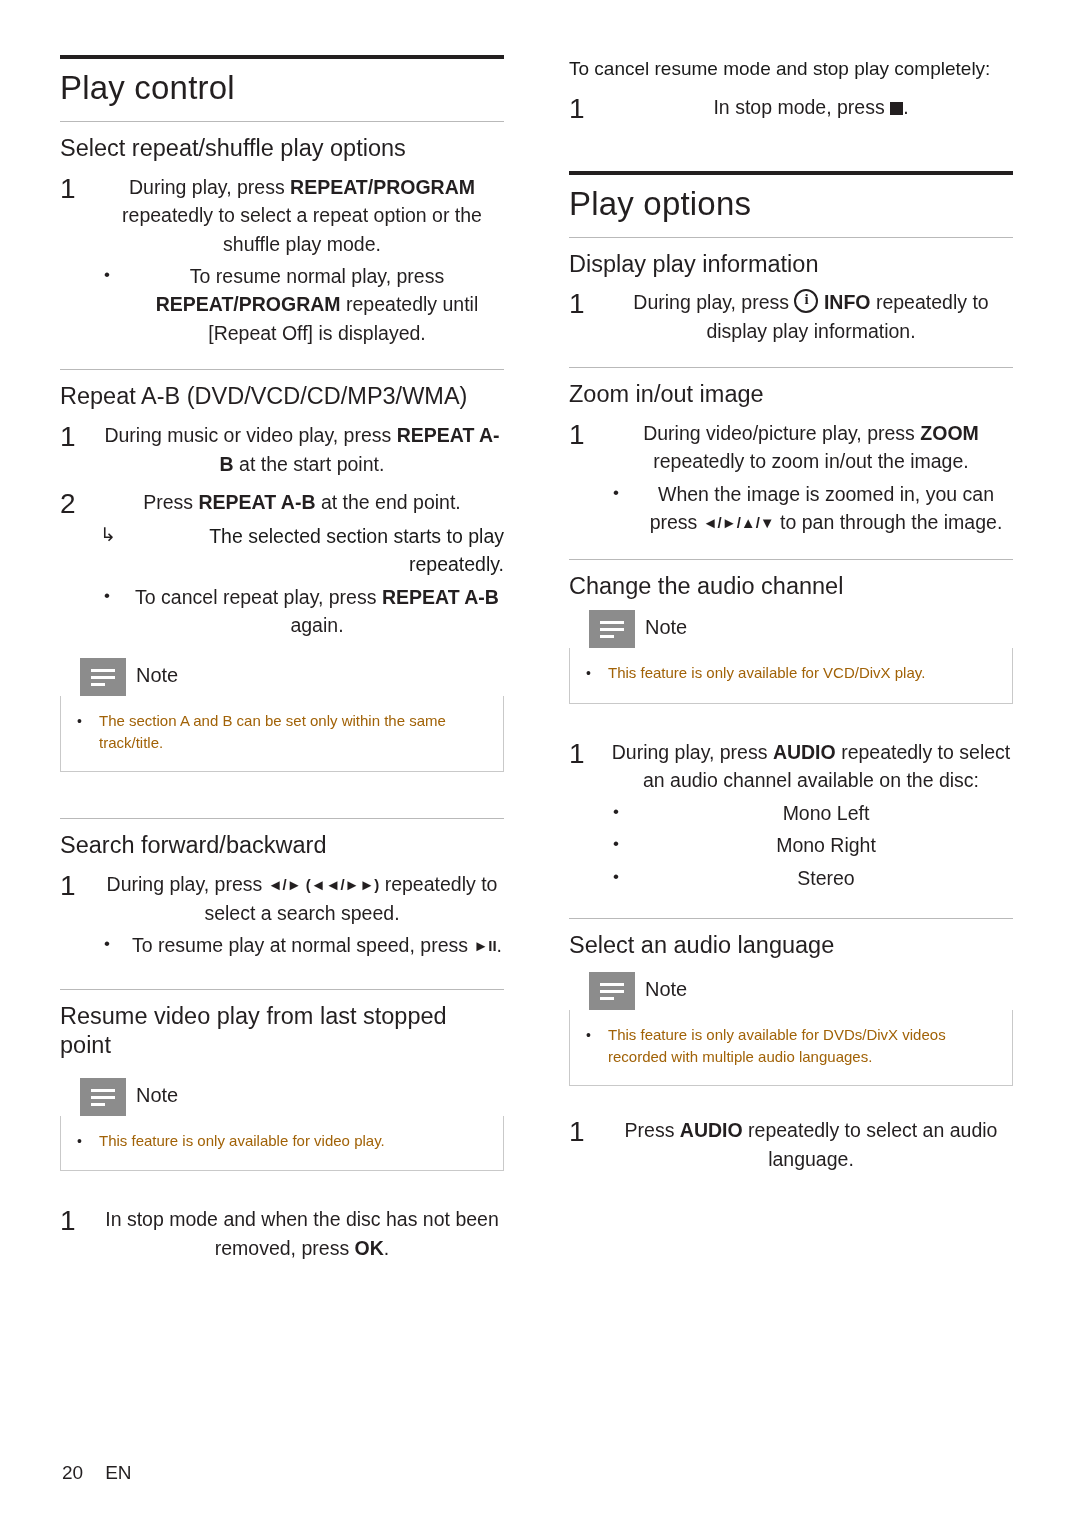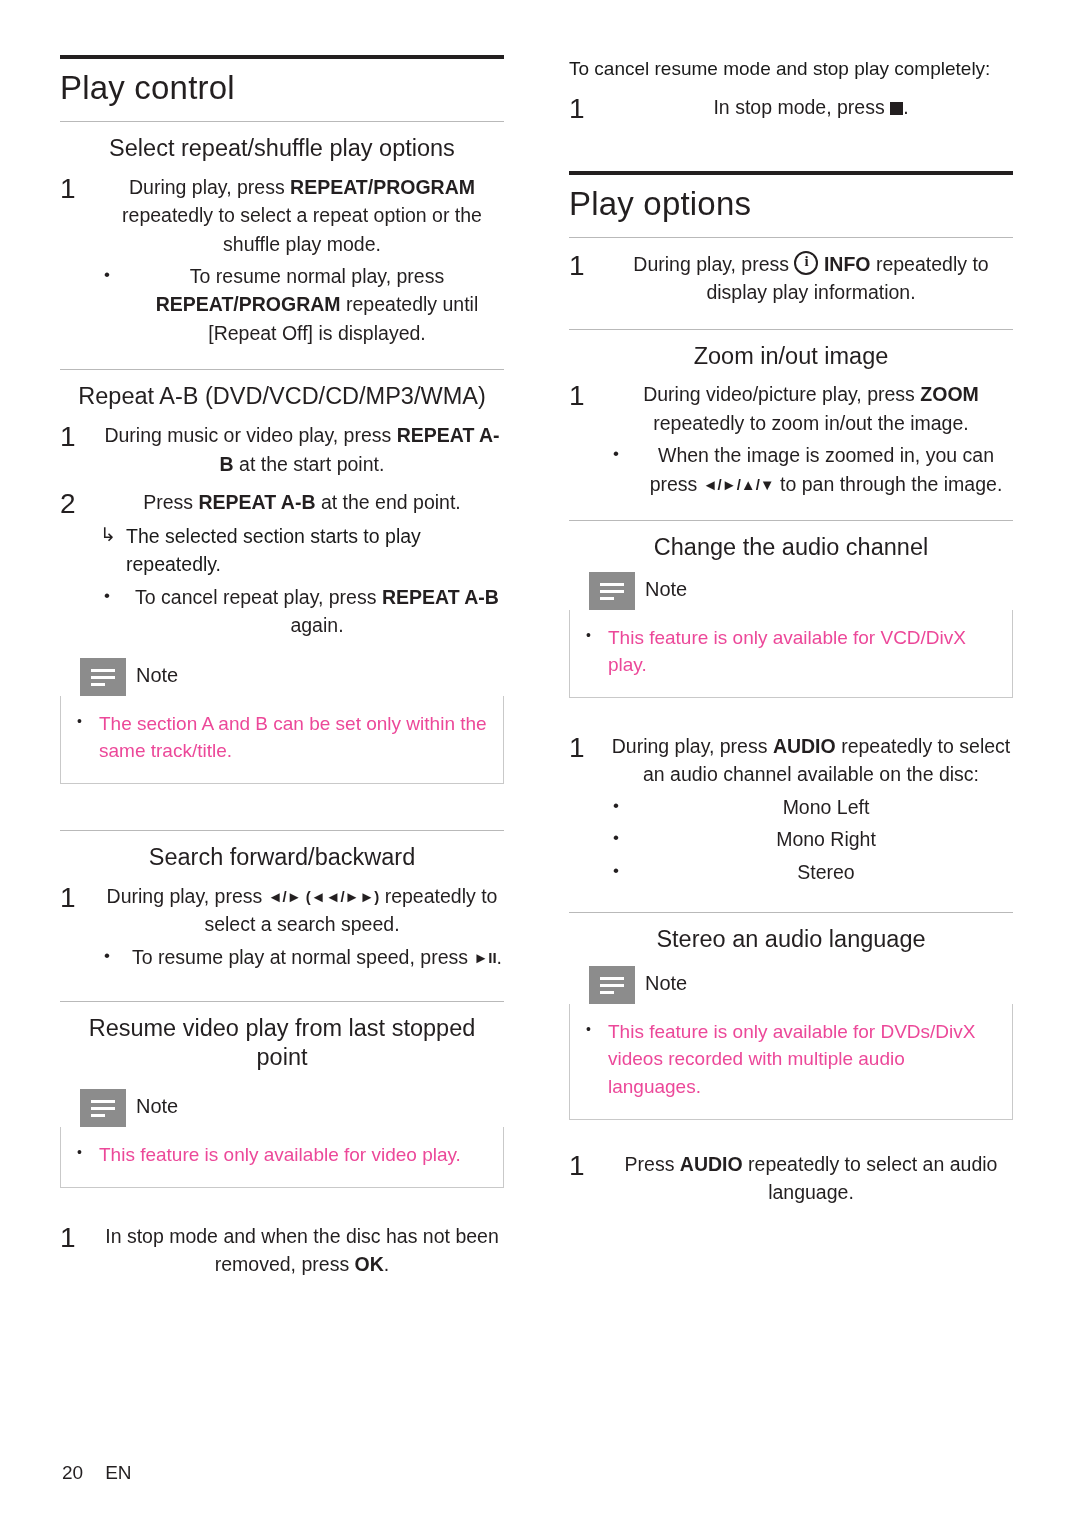--- a/index.html
+++ b/index.html
@@ -54,21 +54,20 @@
     margin: 4px 0 14px 0;
     line-height: 1.15;
   }
   h2.section {
     font-family: "Liberation Sans", sans-serif;
     font-weight: normal;
     font-size: 23.5px;
     color: #231f20;
     margin: 0 0 6px 0;
     line-height: 1.22;
-    text-align: center;
   }
 
   
   .step {
     display: flex;
     align-items: flex-start;
     margin: 10px 0 2px 0;
   }
   .step .num {
     font-size: 28px;
@@ -118,20 +117,21 @@
   .arrow-item .arr {
     flex: 0 0 26px;
     font-size: 19px;
     line-height: 1.4;
     color: #231f20;
   }
   .arrow-item .atext {
     font-size: 19.5px;
     line-height: 1.46;
     flex: 1;
+    text-align: right;
   }
 
   
   .note {
     margin: 18px 0 6px 0;
   }
   .note-head {
     display: flex;
     align-items: stretch;
     height: 38px;
@@ -170,23 +170,23 @@
     align-items: flex-start;
     margin: 0 0 2px 0;
   }
   .note-bullet .dot {
     flex: 0 0 22px;
     font-size: 14px;
     line-height: 1.6;
     color: #231f20;
   }
   .note-bullet .ntext {
-    font-size: 19px;
+    font-size: 15px;
     line-height: 1.45;
-    color: #ec4899;
+    color: #a16207;
     flex: 1;
   }
 
   
   .key {
     display: inline-block;
     font-size: 15px;
     line-height: 1;
     vertical-align: 1px;
   }
@@ -336,20 +336,21 @@
 
     <div class="step">
       <div class="num">1</div>
       <div class="body"><span>In stop mode, press </span><span class="sq"></span><span>.</span></div>
     </div>
 
     <hr class="rule-thick" style="margin-top:48px;">
     <h1 class="chapter">Play options</h1>
 
     <hr class="rule-thin tight" style="margin-top:6px;">
+    <h2 class="section">Display play information</h2>
 
     <div class="step">
       <div class="num">1</div>
       <div class="body"><span>During play, press </span><span class="infoico"></span> <span class="b">INFO</span><span> repeatedly to display play information.</span></div>
     </div>
 
     <hr class="rule-thin">
     <h2 class="section">Zoom in/out image</h2>
 
     <div class="step">
@@ -394,21 +395,21 @@
     <div class="bullet">
       <div class="dot">•</div>
       <div class="btext">Mono Right</div>
     </div>
     <div class="bullet">
       <div class="dot">•</div>
       <div class="btext">Stereo</div>
     </div>
 
     <hr class="rule-thin" style="margin-top:26px;">
-    <h2 class="section">Stereo an audio language</h2>
+    <h2 class="section">Select an audio language</h2>
 
     <div class="note" style="margin-top:12px;">
       <div class="note-head">
         <div class="note-icon">
             <i class="l1"></i>
             <i class="l2"></i>
             <i class="l3"></i>
           </div>
         <div class="note-label">Note</div>
       </div>

